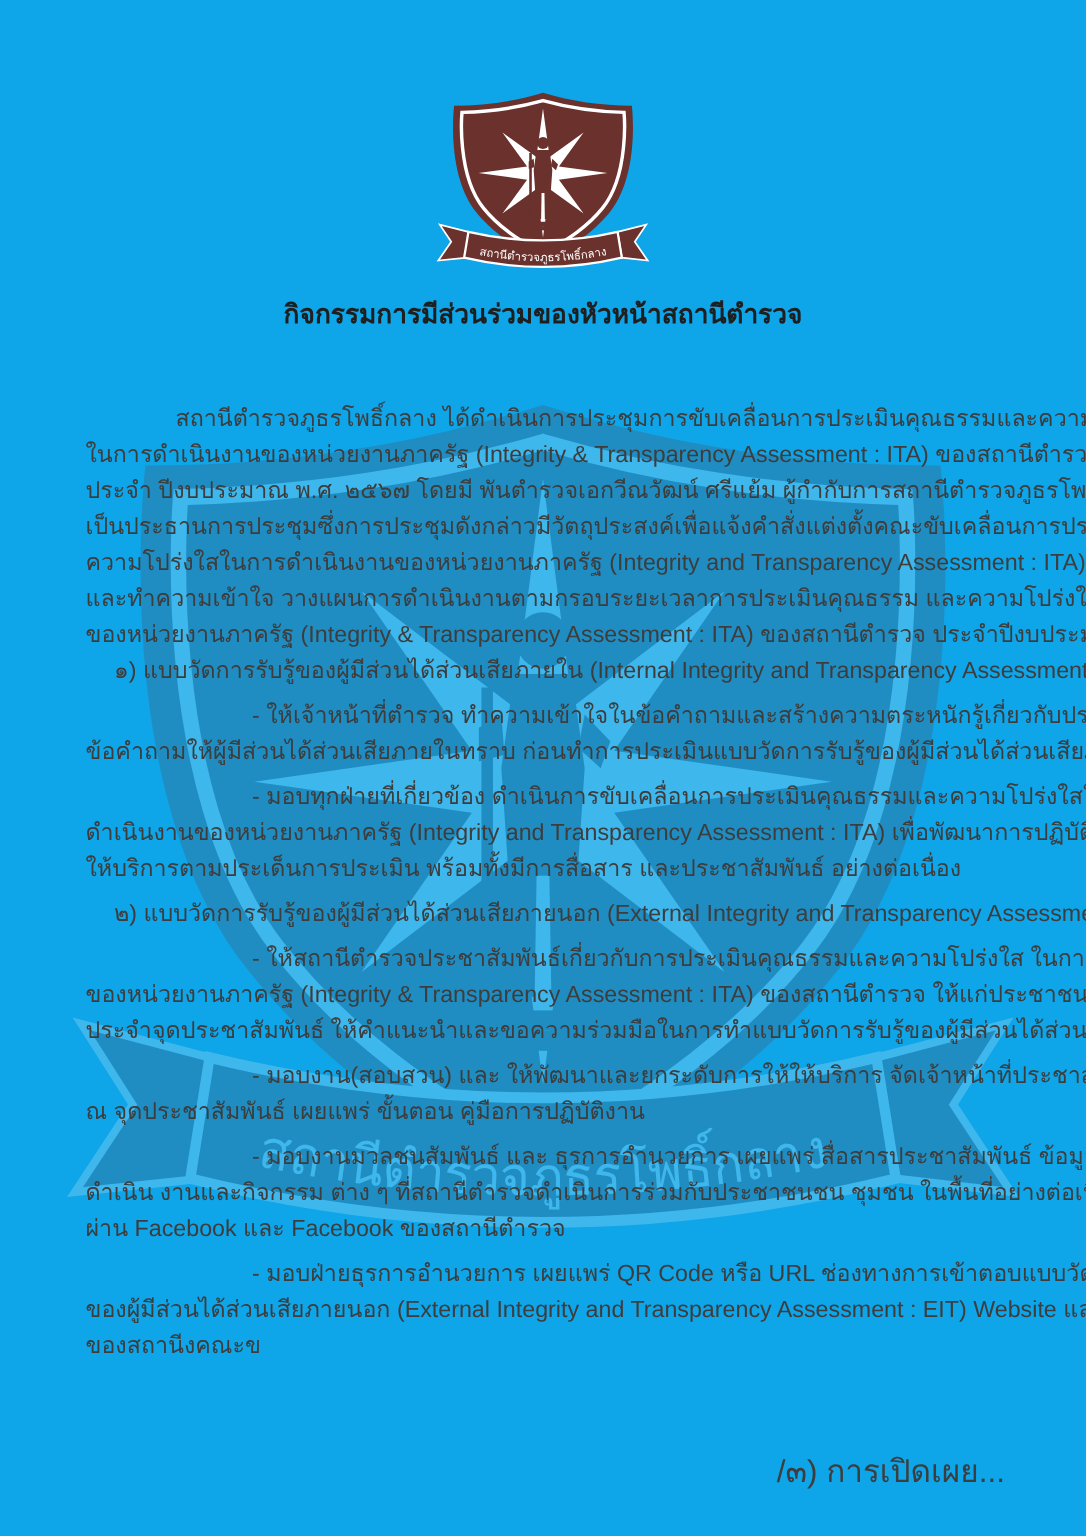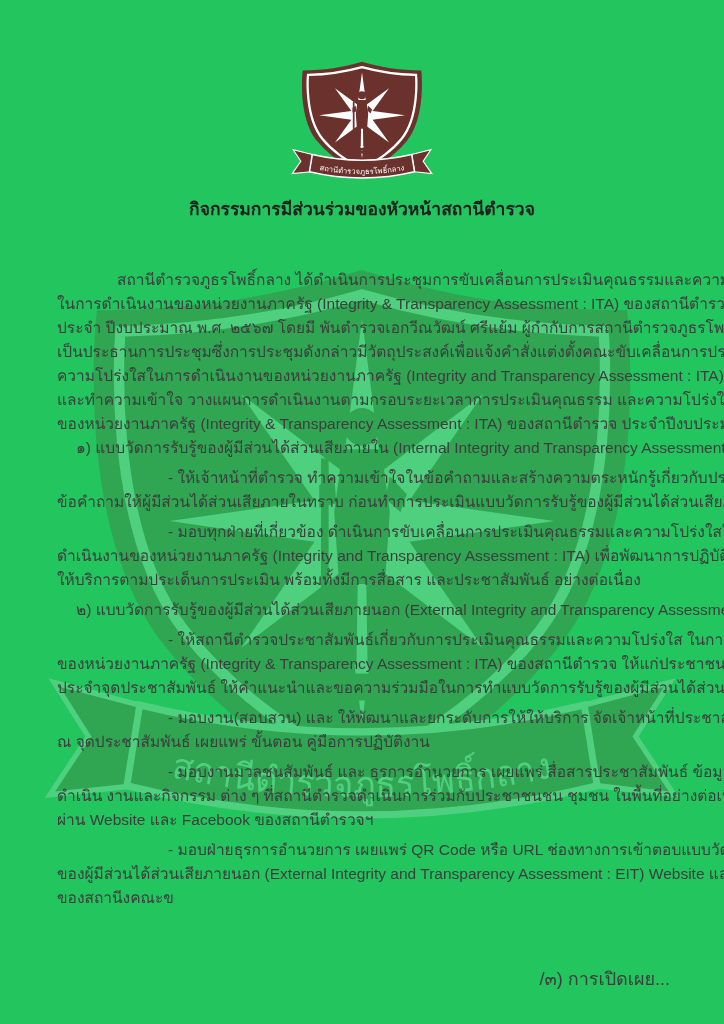--- a/index.html
+++ b/index.html
@@ -1,18 +1,18 @@
 <!DOCTYPE html>
 <html><head>
 <meta charset="utf-8">
 <style>
   html,body{margin:0;padding:0;}
   body{background:#888;font-family:"Liberation Sans","DejaVu Sans",sans-serif;}
   .page{
-    position:relative;width:724px;height:1024px;background:#22c55e;
+    position:relative;width:724px;height:1024px;background:#0ea5e9;
     margin:0 auto;overflow:hidden;
   }
   
   .watermark{
     position:absolute;left:20px;top:252px;width:684px;height:610px;
     opacity:0.20;pointer-events:none;
   }
   
   .logo{
     position:absolute;top:58px;left:50%;transform:translateX(-50%);
@@ -29,21 +29,21 @@
     font-size:15.5px;line-height:24px;color:#3d3d3d;
   }
   .para{margin:0 0 0 0;margin-top:6px;}
   .mt0{margin-top:0;}
   .ln{white-space:nowrap;}
   .fl{padding-left:60px;}   
   .hd{padding-left:19px;}   
   .ds{padding-left:111px;}  
   .footer{
     position:absolute;top:964px;right:54px;
-    font-size:18px;color:#3d3d3d;text-align:center;
+    font-size:21px;color:#3d3d3d;text-align:center;
   }
   .defs-svg{position:absolute;width:0;height:0;overflow:hidden;}
 </style>
 </head>
 <body>
 
 <svg class="defs-svg" xmlns="http://www.w3.org/2000/svg" aria-hidden="true">
   <symbol id="crest" viewBox="0 0 160 136">
 
     <path d="M80 4 C60 10 40 13 18 13 C18 13 12 62 34 88 C48 105 66 114 80 123 C94 114 112 105 126 88 C148 62 142 13 142 13 C120 13 100 10 80 4 Z" fill="#6b312c"></path>
@@ -121,21 +121,21 @@
     </div>
 
     <div class="para">
       <div class="ln ds">- มอบงาน(สอบสวน) และ ให้พัฒนาและยกระดับการให้ให้บริการ จัดเจ้าหน้าที่ประชาสัมพันธ์</div>
       <div class="ln">ณ จุดประชาสัมพันธ์ เผยแพร่ ขั้นตอน คู่มือการปฏิบัติงาน</div>
     </div>
 
     <div class="para">
       <div class="ln ds">- มอบงานมวลชนสัมพันธ์ และ ธุรการอำนวยการ เผยแพร่ สื่อสารประชาสัมพันธ์ ข้อมูลผลการ</div>
       <div class="ln">ดำเนิน งานและกิจกรรม ต่าง ๆ ที่สถานีตำรวจดำเนินการร่วมกับประชาชนชน ชุมชน ในพื้นที่อย่างต่อเนื่องและเผยแพร่</div>
-      <div class="ln">ผ่าน Website และ Facebook ของสถานีตำรวจฯ</div>
+      <div class="ln">ผ่าน Facebook และ Facebook ของสถานีตำรวจ</div>
     </div>
 
     <div class="para">
       <div class="ln ds">- มอบฝ่ายธุรการอำนวยการ เผยแพร่ QR Code หรือ URL ช่องทางการเข้าตอบแบบวัดการรับรู้</div>
       <div class="ln">ของผู้มีส่วนได้ส่วนเสียภายนอก (External Integrity and Transparency Assessment : EIT) Website และ Facebook</div>
       <div class="ln">ของสถานีงคณะข</div>
     </div>
 
   </div>
 

